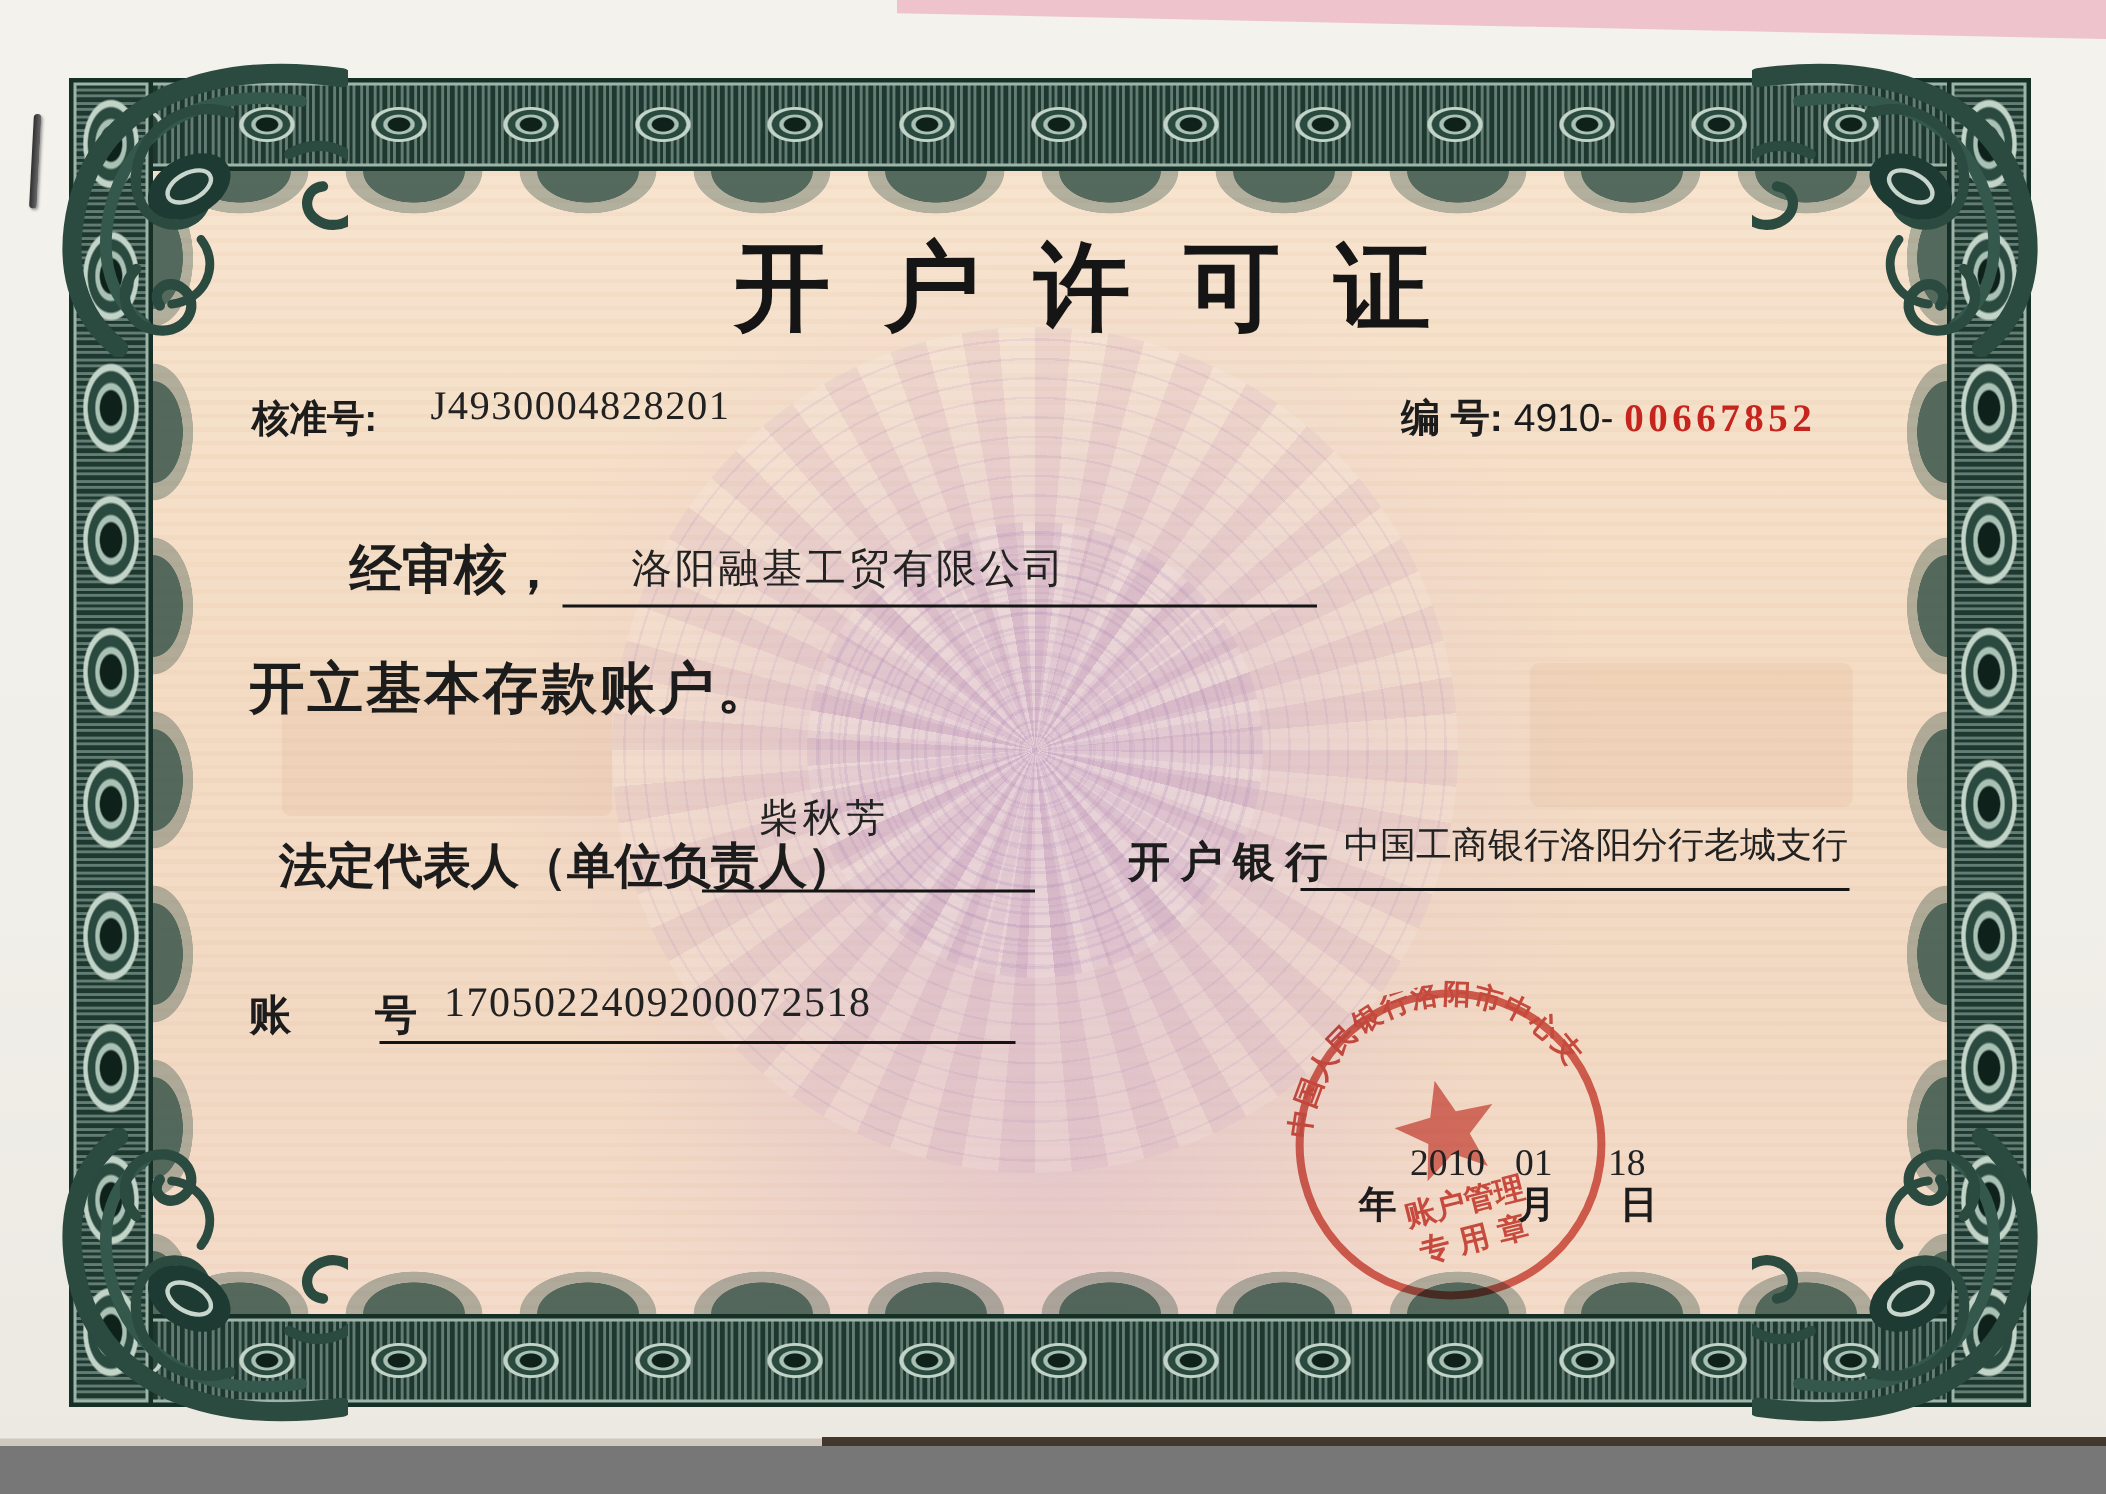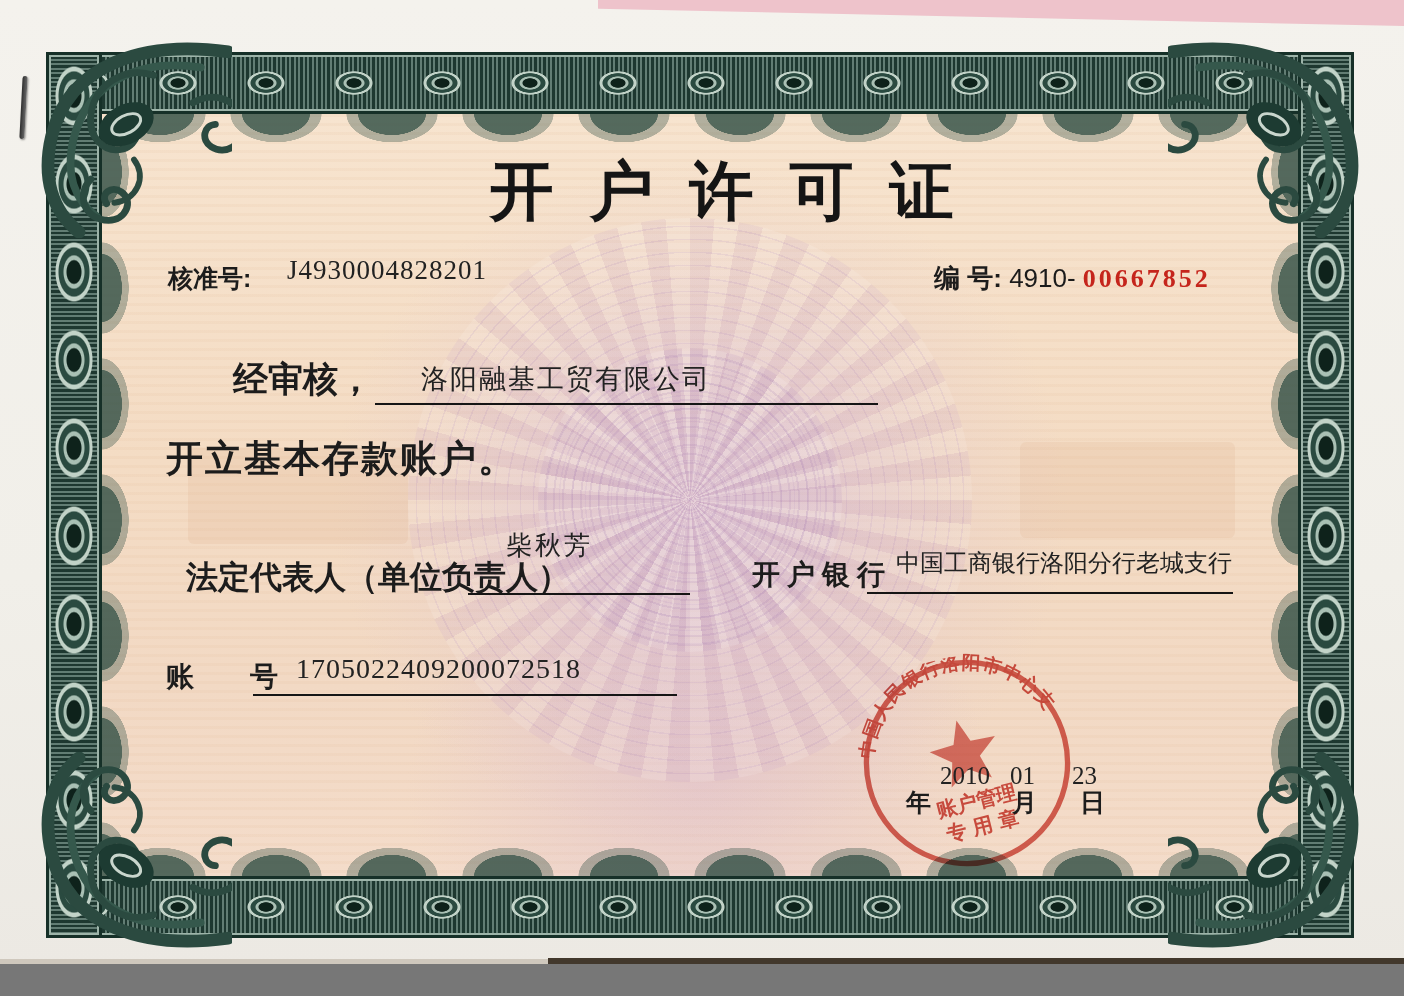--- a/index.html
+++ b/index.html
@@ -183,18 +183,18 @@
         <textPath href="#arcPath" startOffset="2">中国人民银行洛阳市中心支行</textPath>
       </text>
       <polygon points="100,59 108.2,80.7 131.4,81.8 113.3,96.3 119.4,118.7 100,106 80.6,118.7 86.7,96.3 68.6,81.8 91.8,80.7" fill="#cf4a40" opacity=".78"></polygon>
       <text x="100" y="143" text-anchor="middle" fill="#cf4a40" font-size="19" font-weight="bold" font-family="Liberation Sans, sans-serif">账户管理</text>
       <text x="103" y="167" text-anchor="middle" fill="#cf4a40" font-size="19" font-weight="bold" letter-spacing="6" font-family="Liberation Sans, sans-serif">专用章</text>
     </svg>
   </div>
 
   <div class="t val issuer" style="left:940px;top:762px;font-size:25px;">2010</div>
   <div class="t val issuer" style="left:1010px;top:762px;font-size:25px;">01</div>
-  <div class="t val issuer" style="left:1072px;top:762px;font-size:25px;">23</div>
+  <div class="t val issuer" style="left:1072px;top:762px;font-size:25px;">18</div>
   <div class="t lbl issuer" style="left:906px;top:786px;font-size:25px;">年</div>
   <div class="t lbl issuer" style="left:1012px;top:786px;font-size:25px;">月</div>
   <div class="t lbl issuer" style="left:1080px;top:786px;font-size:25px;">日</div>
 
 </div>
 
 </body></html>

